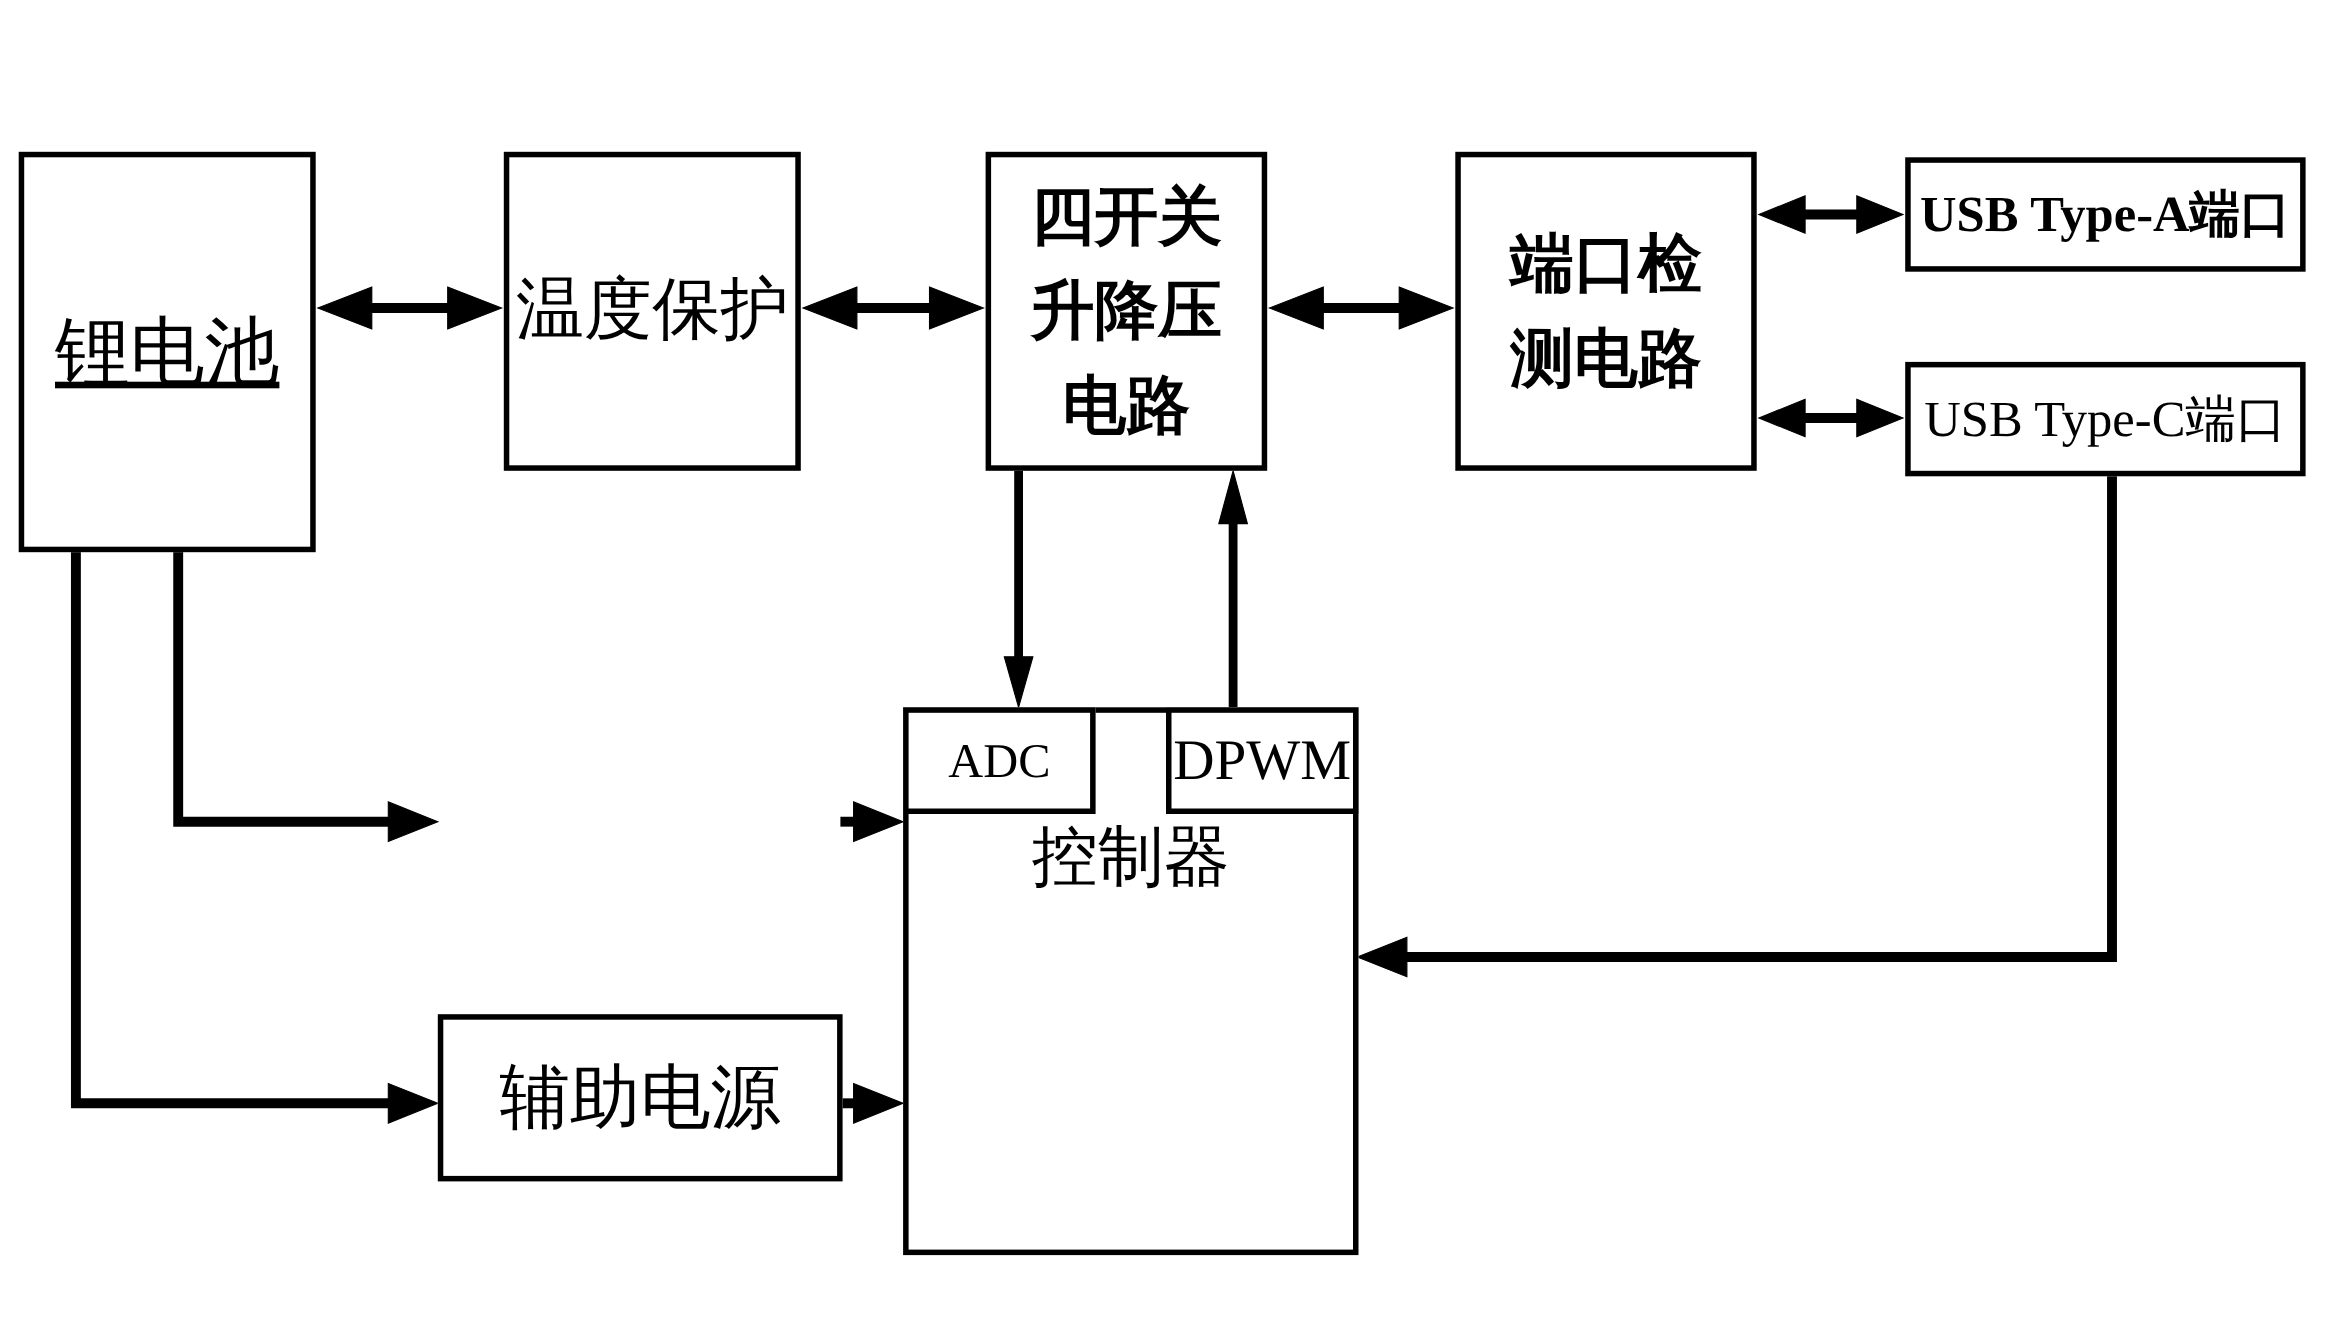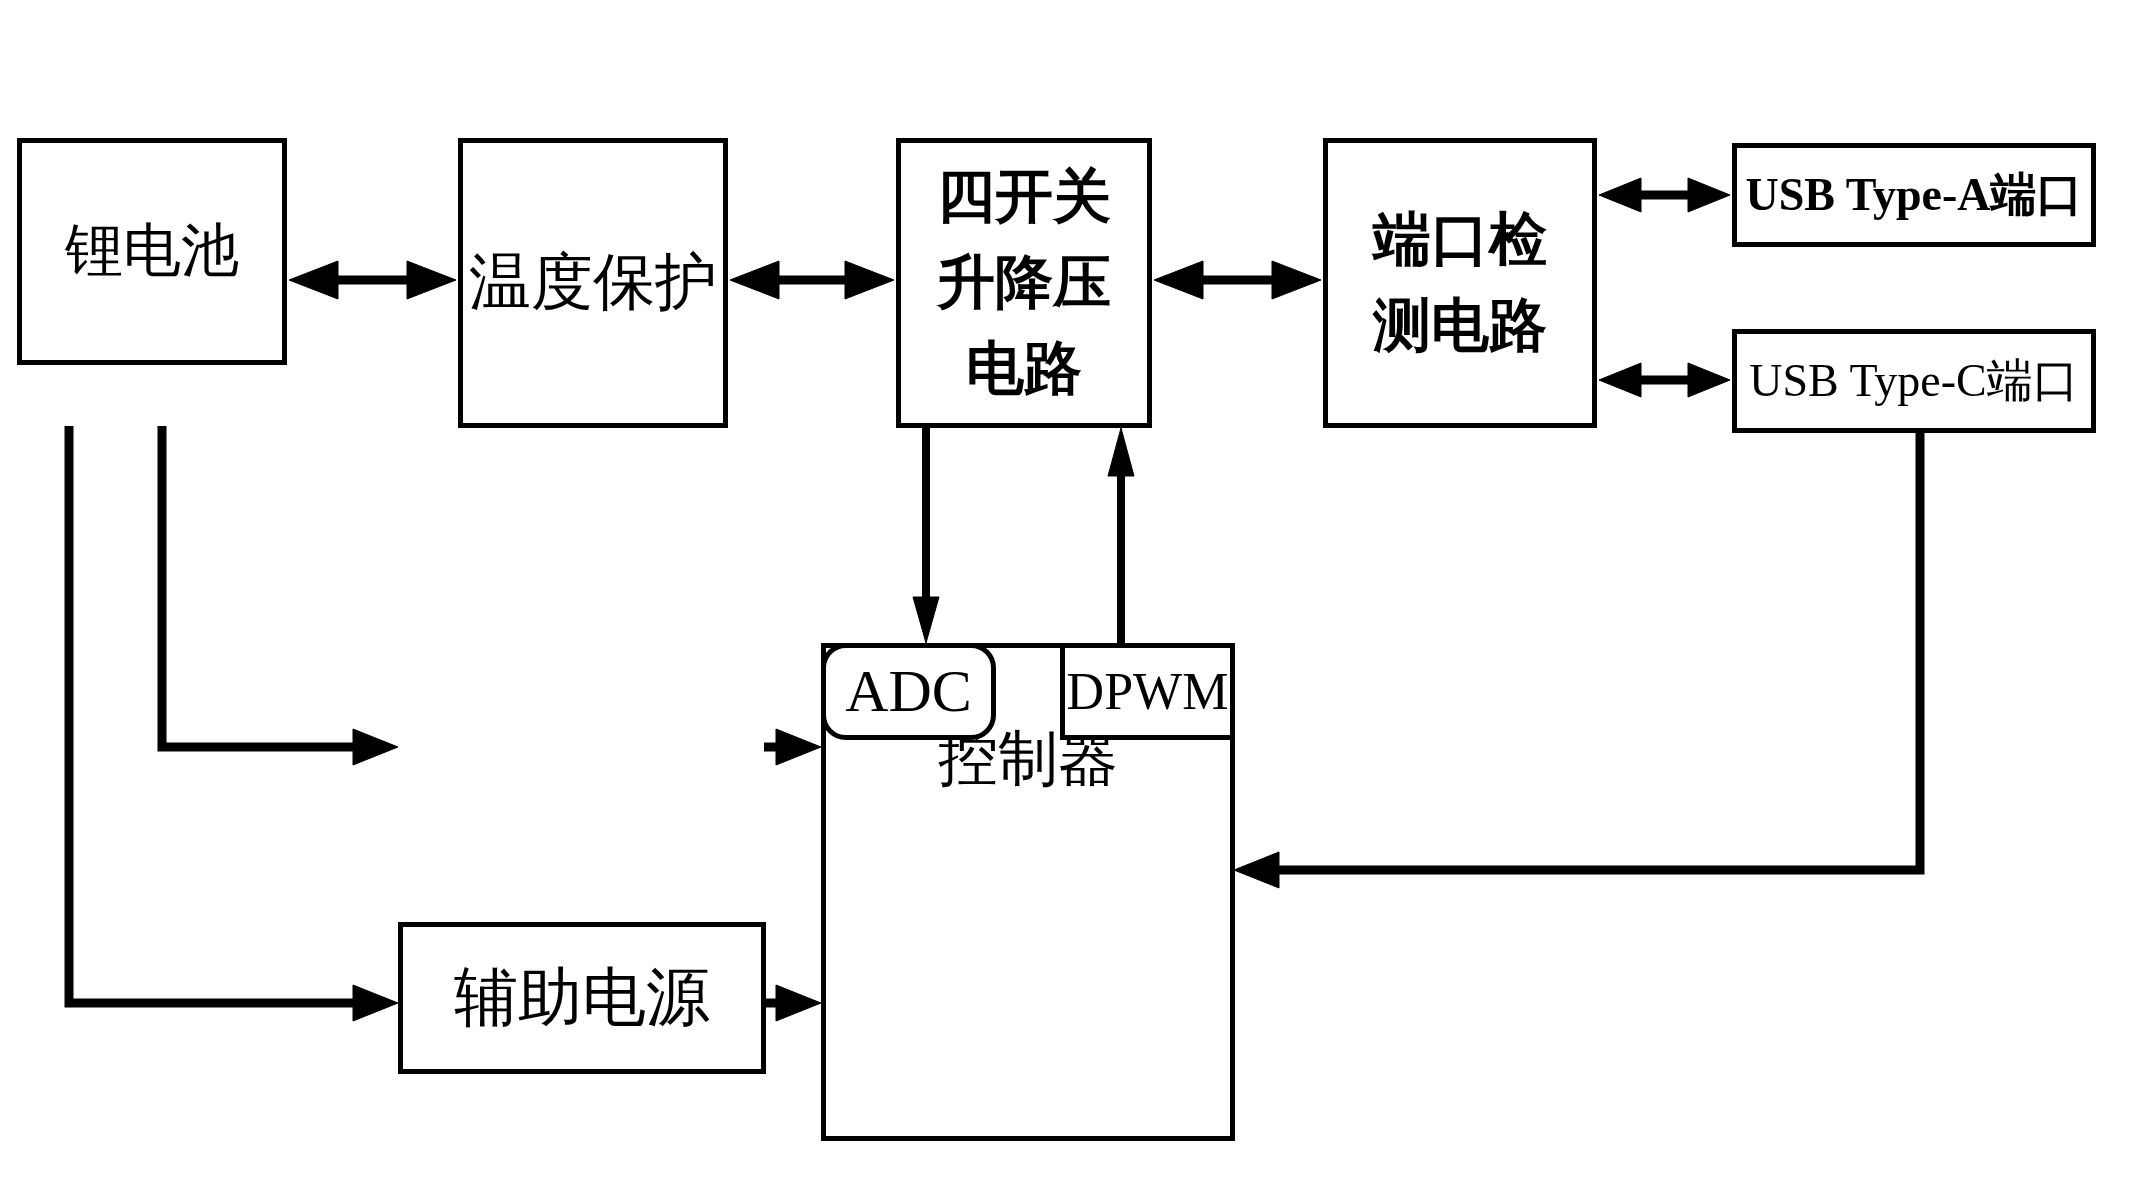--- a/index.html
+++ b/index.html
@@ -35,32 +35,32 @@
   }
   #connector-layer {
     position: absolute;
     left: 0;
     top: 0;
     width: 2129px;
     height: 1204px;
     pointer-events: none;
   }
   
-  #box-battery     { left: 17px;   top: 138px; width: 270px; height: 227px; font-size: 58px; }
+  #box-battery     { left: 17px;   top: 138px; width: 270px; height: 364px; font-size: 68px; text-decoration: underline; }
   #box-protection  { left: 458px;  top: 138px; width: 270px; height: 290px; font-size: 62px; }
   #box-buckboost   { left: 896px;  top: 138px; width: 256px; height: 290px; font-size: 58px; line-height: 1.48; font-weight: bold; }
   #box-portdetect  { left: 1323px; top: 138px; width: 274px; height: 290px; font-size: 58px; line-height: 1.48; font-weight: bold; }
   #box-usb-a       { left: 1732px; top: 143px; width: 364px; height: 104px; font-size: 46px; font-weight: bold; }
   #box-usb-c       { left: 1732px; top: 329px; width: 364px; height: 104px; font-size: 46px; }
   #box-temp        { left: 398px;  top: 672px; width: 368px; height: 154px; font-size: 64px; }
   #box-aux         { left: 398px;  top: 922px; width: 368px; height: 152px; font-size: 64px; }
   #box-controller  { left: 821px;  top: 643px; width: 414px; height: 498px; font-size: 60px;
                      align-items: flex-start; }
-  #box-controller .lbl { margin-top: 74px; }
-  #box-adc         { left: 821px;  top: 643px; width: 175px; height: 97px;  font-size: 60px; border-radius: 25px; }
+  #box-controller .lbl { margin-top: 94px; }
+  #box-adc         { left: 821px;  top: 643px; width: 175px; height: 97px;  font-size: 44px; }
   #box-dpwm        { left: 1060px; top: 643px; width: 175px; height: 97px;  font-size: 52px; }
 </style>
 </head>
 <body>
 
 <div id="canvas">
 
   <svg id="connector-layer" viewBox="0 0 2129 1204" xmlns="http://www.w3.org/2000/svg" stroke="#000000" fill="#000000">
 
     <g>

